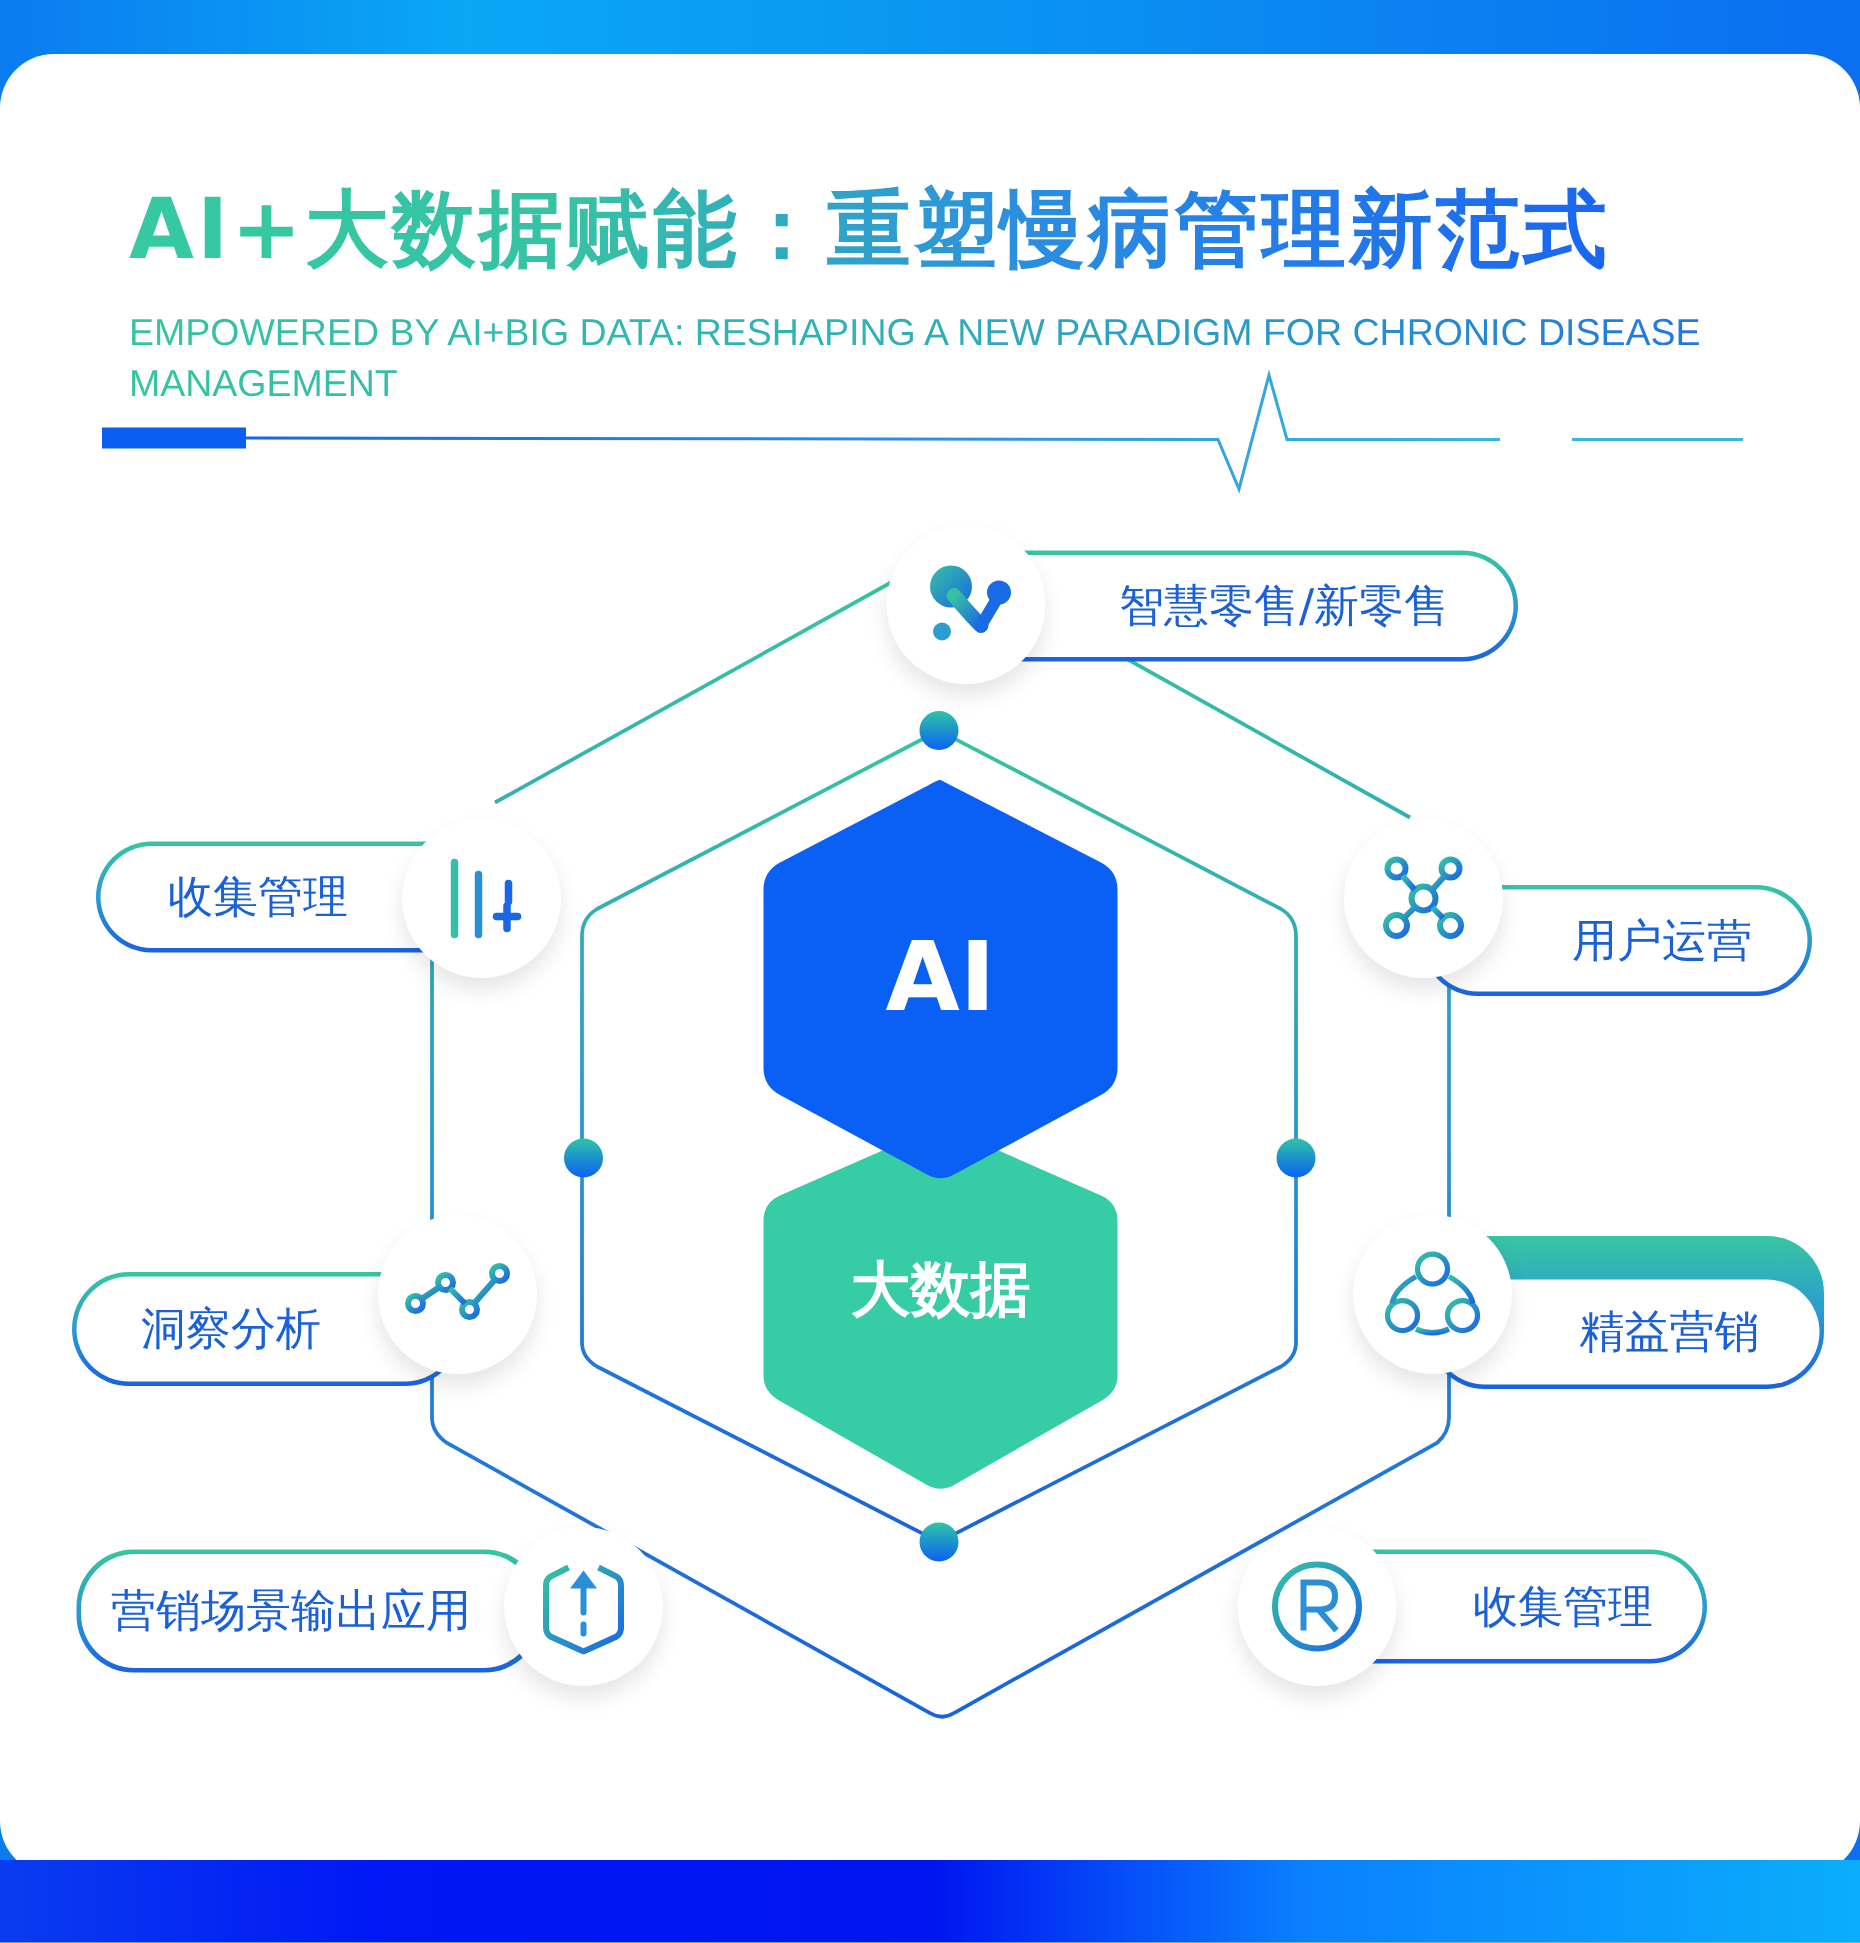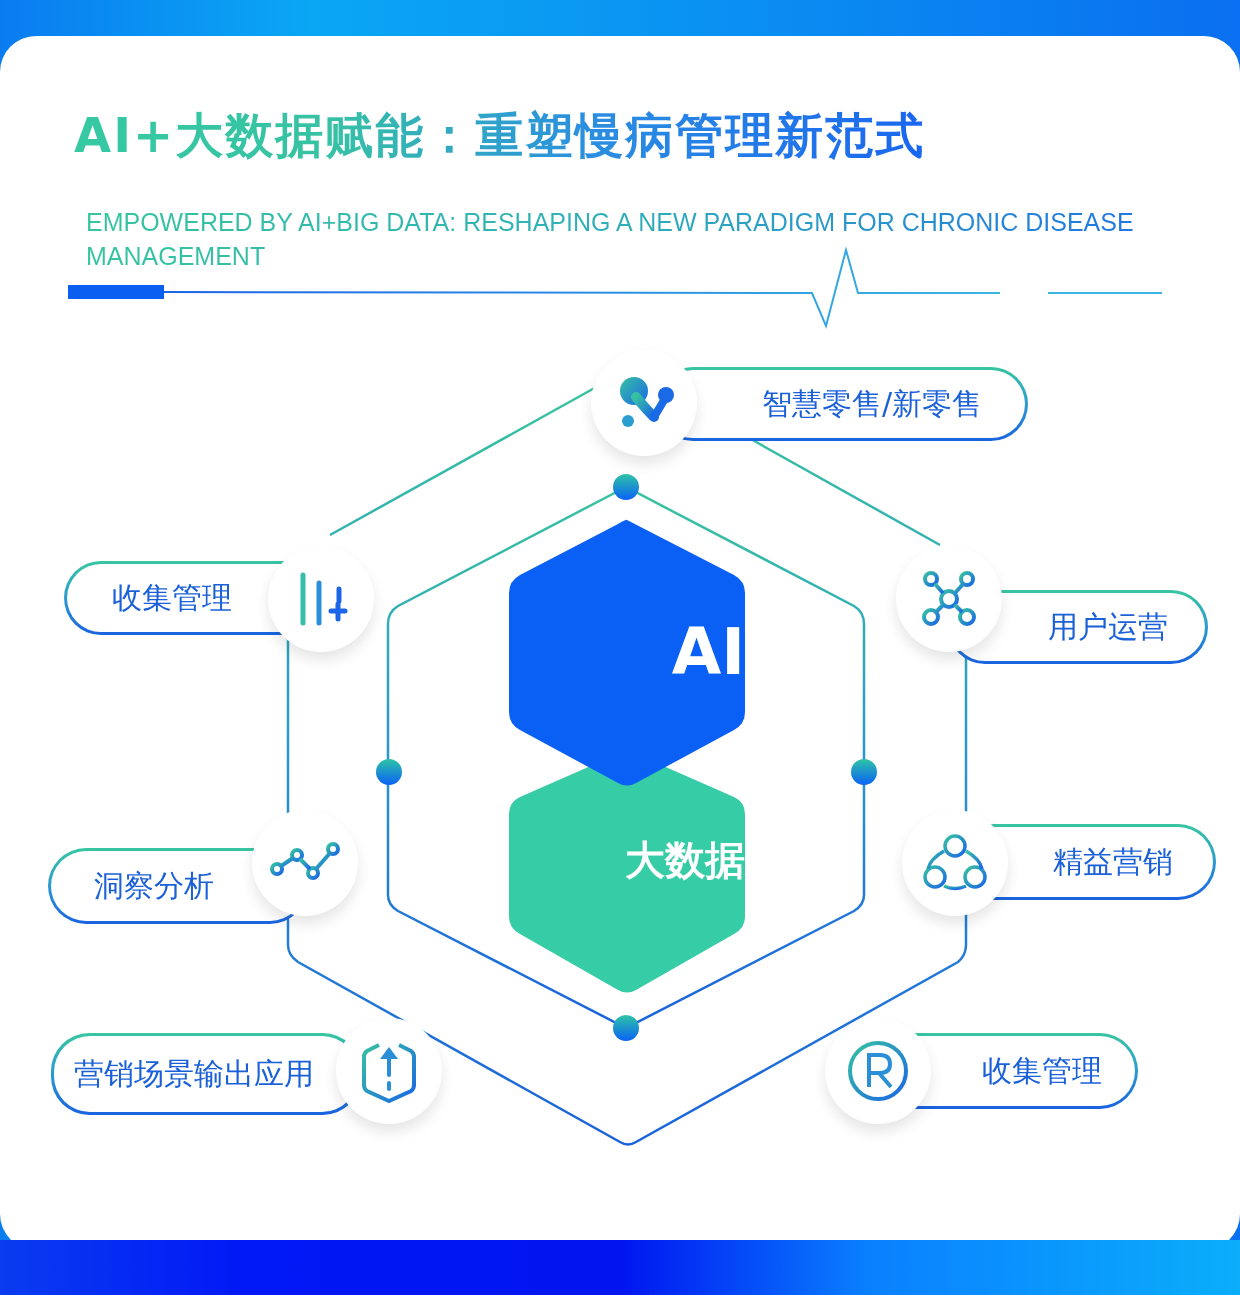--- a/index.html
+++ b/index.html
@@ -10,22 +10,22 @@
   }
   .bottom-band {
     position:absolute; left:0; top:1240px; width:1240px; height:55px;
     background: linear-gradient(90deg, #0a3cf0 0%, #0018f5 20%, #0015f0 50%, #0a80ff 70%, #0aaefa 100%);
   }
   .card {
     position:absolute; left:0; top:36px; width:1240px; height:1214px;
     background:#ffffff; border-radius:36px;
   }
   .title {
-    position:absolute; left:70px; top:100px; margin:4px;
-    font-size:48px; font-weight:bold; letter-spacing:2px; white-space:nowrap;
+    position:absolute; left:70px; top:100px; margin:16px;
+    font-size:56px; font-weight:bold; letter-spacing:2px; white-space:nowrap;
     background: linear-gradient(90deg, #36c9a2 0%, #36c2a4 30%, #2b8fe0 60%, #1a66f0 100%);
     -webkit-background-clip:text; background-clip:text; color:transparent;
     font-family: "DejaVu Sans", sans-serif;
   }
   .subtitle {
     position:absolute; left:74px; top:193px; width:1140px; margin:12px;
     font-size:25px; line-height:34px; font-weight:normal;
     background: linear-gradient(90deg, #36c4a0 0%, #2fb0b8 45%, #1e6ee8 100%);
     -webkit-background-clip:text; background-clip:text; color:transparent;
     font-family: "Liberation Sans", sans-serif;
@@ -42,21 +42,21 @@
     position:absolute; border-radius:38px; padding:3px;
     background: linear-gradient(180deg, #38c6a0 0%, #2a9bd0 50%, #1a62e0 100%);
   }
   .pill-bg .pill { position:relative; left:0; top:0; }
   .icon-circle {
     position:absolute; width:106px; height:106px; border-radius:50%;
     background:#fff; box-shadow: 0 8px 14px rgba(0,0,0,0.10);
     display:flex; align-items:center; justify-content:center;
   }
   .hex-label {
-    position:absolute; color:#fff; font-weight:bold; text-align:right;
+    position:absolute; color:#fff; font-weight:bold; text-align:center;
     font-family: "DejaVu Sans", sans-serif;
   }
 </style>
 </head>
 <body>
 
 <div class="card"></div>
 <div class="bottom-band"></div>
 
 <h1 class="title">AI+大数据赋能：重塑慢病管理新范式</h1>
@@ -98,21 +98,21 @@
   <circle cx="864" cy="772" r="13" fill="url(#dotgrad)"></circle>
   <circle cx="626" cy="1028" r="13" fill="url(#dotgrad)"></circle>
 
   <path d="M 627,750 L 734,797 Q 745,802 745,814 L 745,917 Q 745,928 734,934 L 636,990 Q 627,995 618,990 L 520,934 Q 509,928 509,917 L 509,814 Q 509,802 520,797 Z" fill="#36cca6"></path>
   <path d="M 627,520 L 734,575 Q 745,581 745,593 L 745,712 Q 745,724 734,730 L 636,783 Q 627,788 618,783 L 520,730 Q 509,724 509,712 L 509,593 Q 509,581 520,575 L 618,524 Q 627,519 627,520 Z" fill="#0a5ff5"></path>
 </svg>
 
 <div class="hex-label" style="left:509px; top:612px; width:236px; font-size:64px; line-height:80px;">AI</div>
 <div class="hex-label" style="left:509px; top:822px; width:236px; font-size:40px; line-height:76px;">大数据</div>
 
-<div class="pill-bg" style="left:656px; top:367px;">
+<div class="pill-bg" style="left:640px; top:367px;">
   <div class="pill" style="width:366px; height:68px; padding-left:60px;">智慧零售/新零售</div>
 </div>
 <div class="icon-circle" style="left:591px; top:350px;">
   <svg width="64" height="64" viewBox="0 0 64 64">
     <circle cx="22" cy="20" r="14" fill="url(#icongrad)"></circle>
     <path d="M 24,26 Q 34,38 42,46" stroke="url(#icongrad)" stroke-width="10" fill="none" stroke-linecap="round"></path>
     <path d="M 42,46 L 54,26" stroke="#1a6ae6" stroke-width="8" fill="none" stroke-linecap="round"></path>
     <circle cx="54" cy="24" r="8" fill="#1a6ae6"></circle>
     <circle cx="16" cy="50" r="6" fill="#2a9ed0"></circle>
   </svg>
@@ -161,21 +161,21 @@
       <circle cx="44" cy="34" r="5"></circle>
       <circle cx="64" cy="10" r="5"></circle>
       <line x1="12" y1="27" x2="24" y2="19"></line>
       <line x1="31" y1="20" x2="41" y2="30"></line>
       <line x1="47" y1="30" x2="61" y2="14"></line>
     </g>
   </svg>
 </div>
 
 <div class="pill-bg" style="left:952px; top:824px;">
-  <div class="pill" style="width:258px; height:70px; padding-left:58px;">精益营销</div>
+  <div class="pill" style="width:258px; height:70px; padding-left:58px;margin-top:26px;">精益营销</div>
 </div>
 <div class="icon-circle" style="left:902px; top:810px;">
   <svg width="66" height="60" viewBox="0 0 66 60">
     <g fill="none" stroke="url(#icongrad)" stroke-width="3.5">
       <circle cx="33" cy="13" r="10"></circle>
       <circle cx="13" cy="44" r="10"></circle>
       <circle cx="53" cy="44" r="10"></circle>
       <path d="M 22,18 Q 8,26 6,36"></path>
       <path d="M 44,18 Q 58,26 60,36"></path>
       <path d="M 22,53 Q 33,58 44,53"></path>

